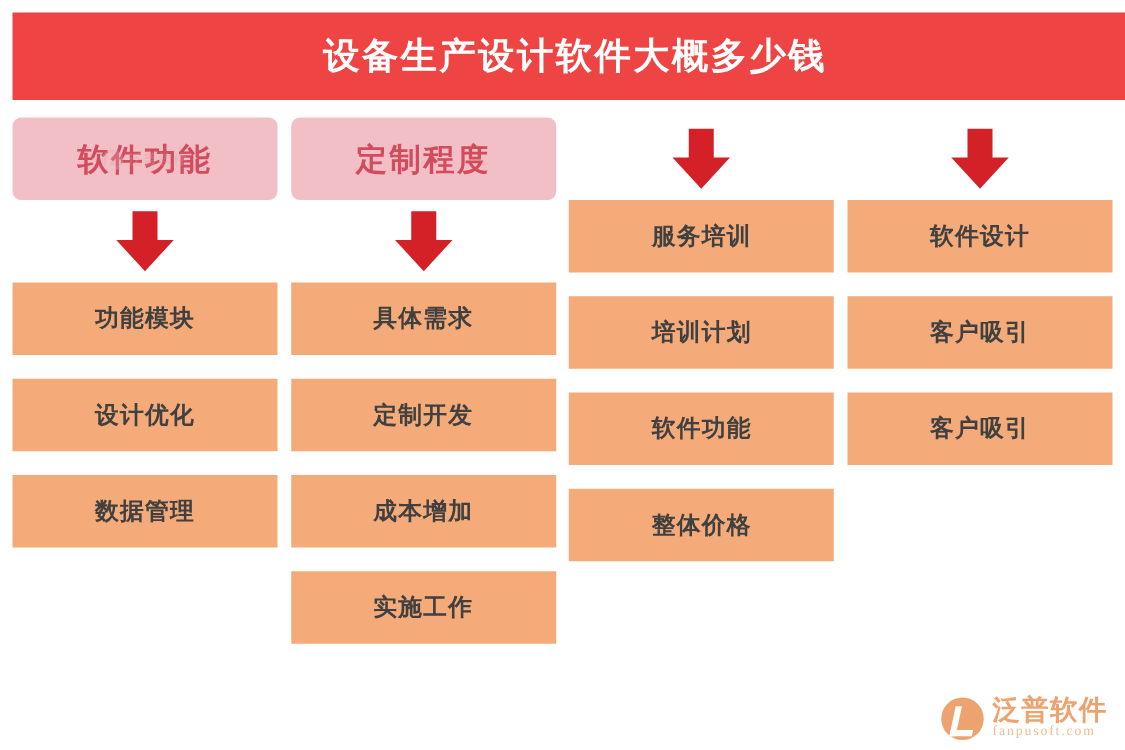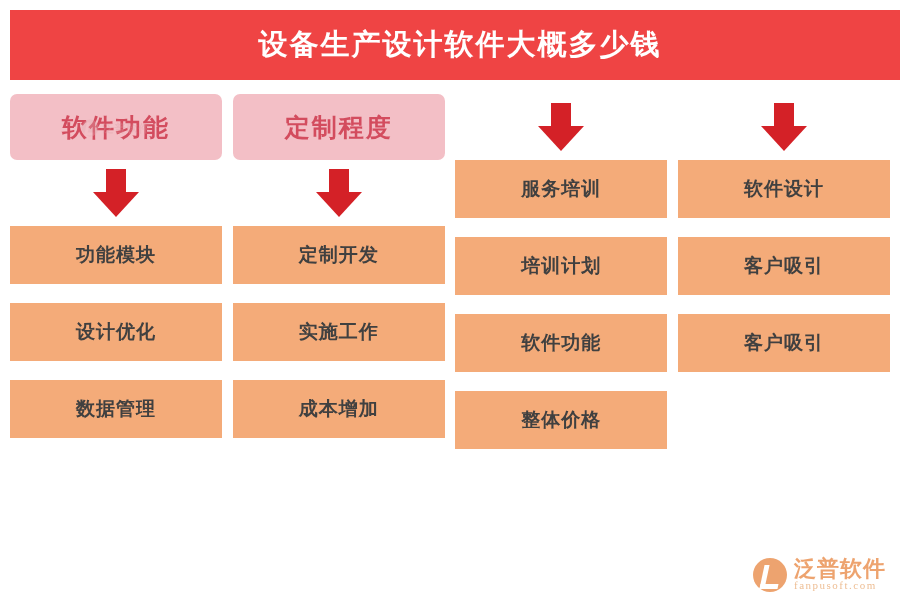--- a/index.html
+++ b/index.html
@@ -224,23 +224,24 @@
     <div class="column">
       <div class="head-box">
         <span>定制程度</span>
       </div>
       <div class="arrow-wrap">
         <div class="arrow">
           <div class="stem"></div>
           <div class="tip"></div>
         </div>
       </div>
+      <div class="item-box">具体需求</div>
       <div class="item-box">定制开发</div>
+      <div class="item-box">成本增加</div>
       <div class="item-box">实施工作</div>
-      <div class="item-box">成本增加</div>
     </div>
 
     <div class="column">
       <div class="arrow-wrap">
         <div class="arrow">
           <div class="stem"></div>
           <div class="tip"></div>
         </div>
       </div>
       <div class="item-box">服务培训</div>

